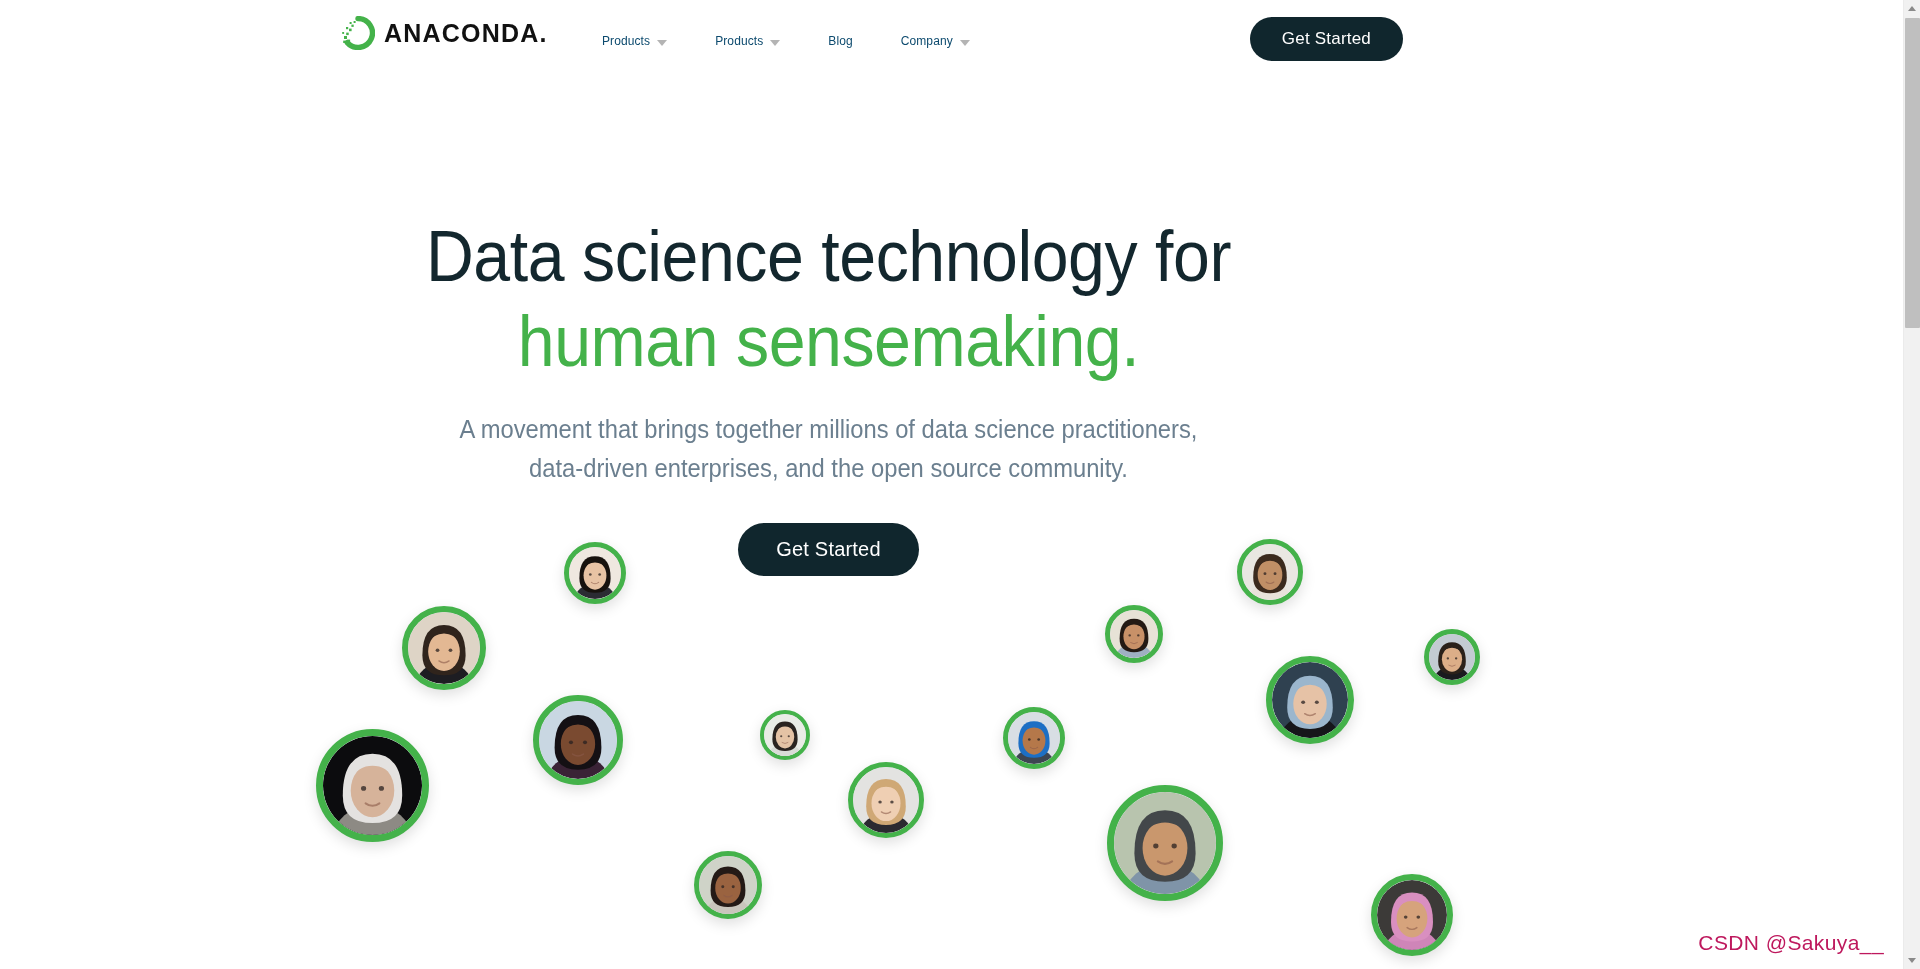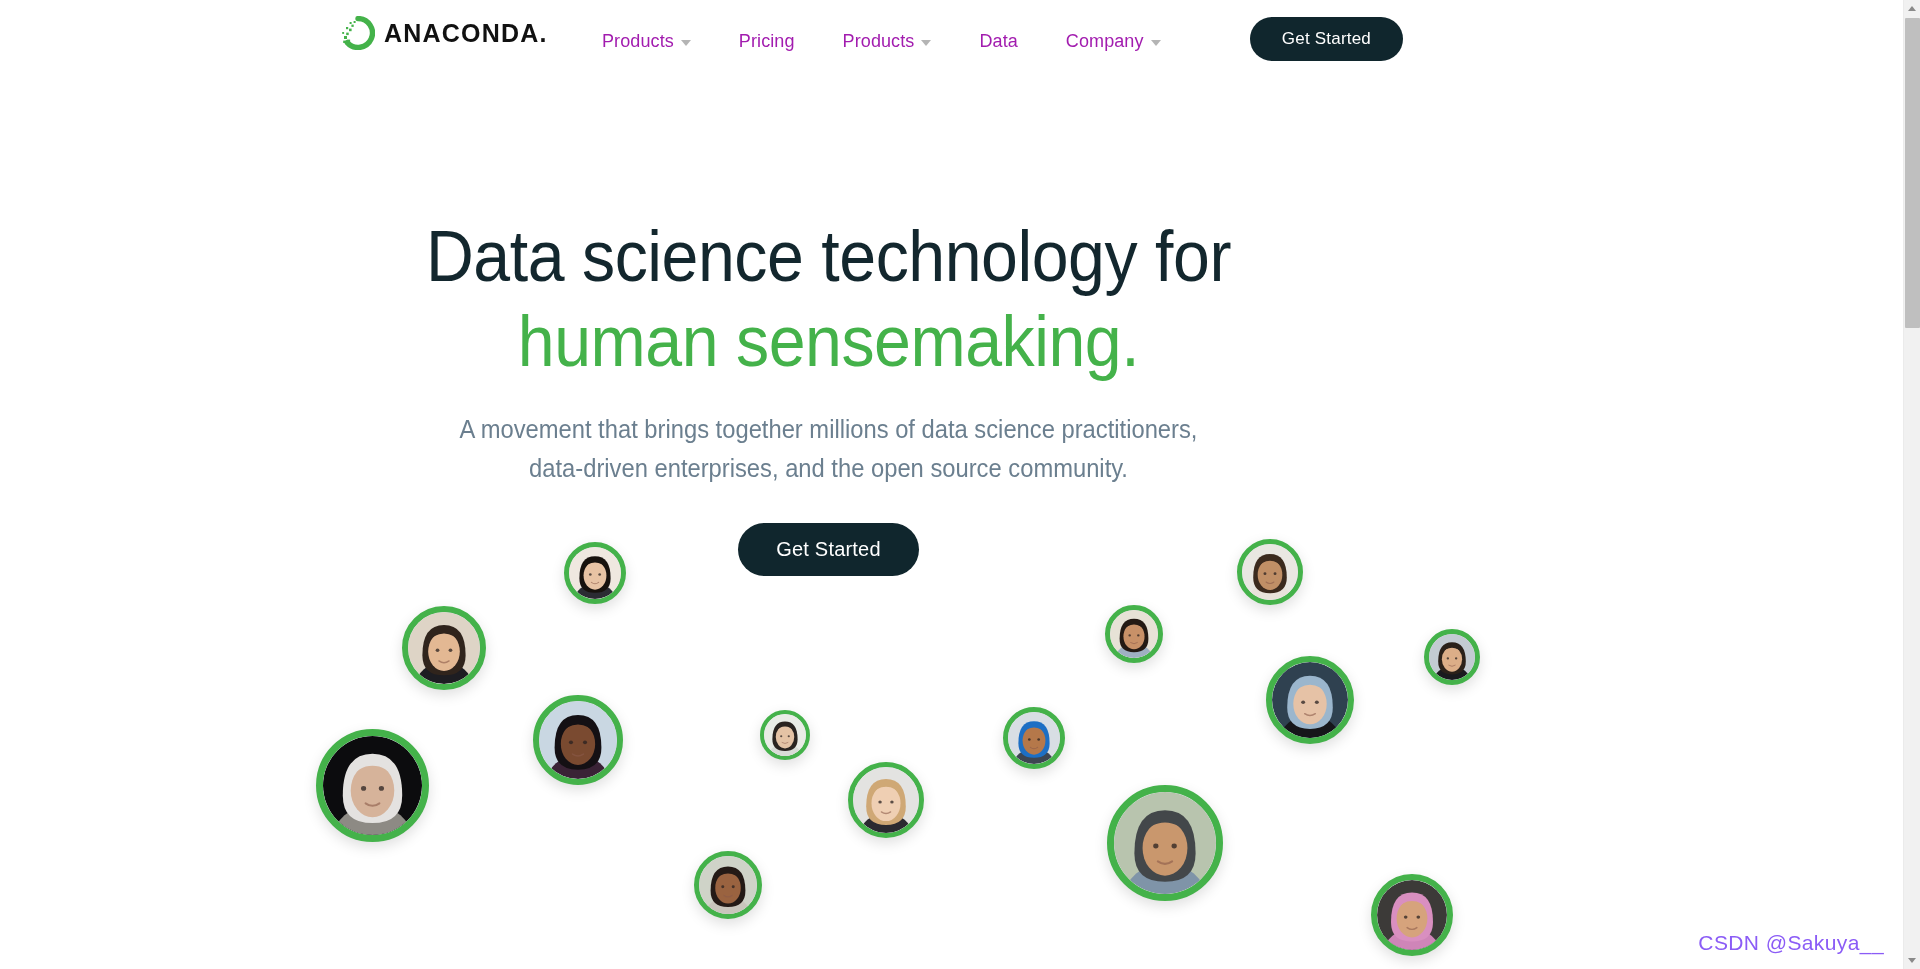--- a/index.html
+++ b/index.html
@@ -121,23 +121,23 @@
     display: flex;
     align-items: center;
     gap: 7px;
     padding: 0 24px;
     height: 82px;
     cursor: pointer;
     text-decoration: none;
   }
   .nav-label {
     font-family: "Liberation Sans", sans-serif;
-    font-size: 18px;
+    font-size: 12px;
     font-weight: 400;
-    color: #a21caf;
+    color: #0c4a6e;
     white-space: nowrap;
     letter-spacing: 0.1px;
   }
   .caret {
     width: 0; height: 0;
     border-left: 5.5px solid transparent;
     border-right: 5.5px solid transparent;
     border-top: 6px solid #b4b4b4;
     margin-top: 3px;
   }
@@ -240,21 +240,21 @@
   }
   .avatar svg { display: block; width: 100%; height: 100%; }
 
   
   .watermark {
     position: absolute;
     right: 36px;
     bottom: 14px;
     font-family: "Liberation Sans", sans-serif;
     font-size: 21px;
-    color: #8b5cf6;
+    color: #be185d;
     letter-spacing: 0.4px;
     white-space: nowrap;
   }
 </style>
 </head>
 <body>
 
 <div id="page">
 
   <header class="site-header">
@@ -279,28 +279,25 @@
         </span>
         <span class="brand-text"><span>ANACONDA</span><span class="brand-dot">.</span></span>
       </a>
 
       <nav class="main-nav">
         <a class="nav-item" href="#">
           <span class="nav-label">Products</span>
           <span class="caret"></span>
         </a>
         <a class="nav-item" href="#">
-          <span class="nav-label">Pricing</span>
-        </a>
-        <a class="nav-item" href="#">
           <span class="nav-label">Products</span>
           <span class="caret"></span>
         </a>
         <a class="nav-item" href="#">
-          <span class="nav-label">Data</span>
+          <span class="nav-label">Blog</span>
         </a>
         <a class="nav-item" href="#">
           <span class="nav-label">Company</span>
           <span class="caret"></span>
         </a>
       </nav>
 
       <button class="header-cta">Get Started</button>
     </div>
   </header>

